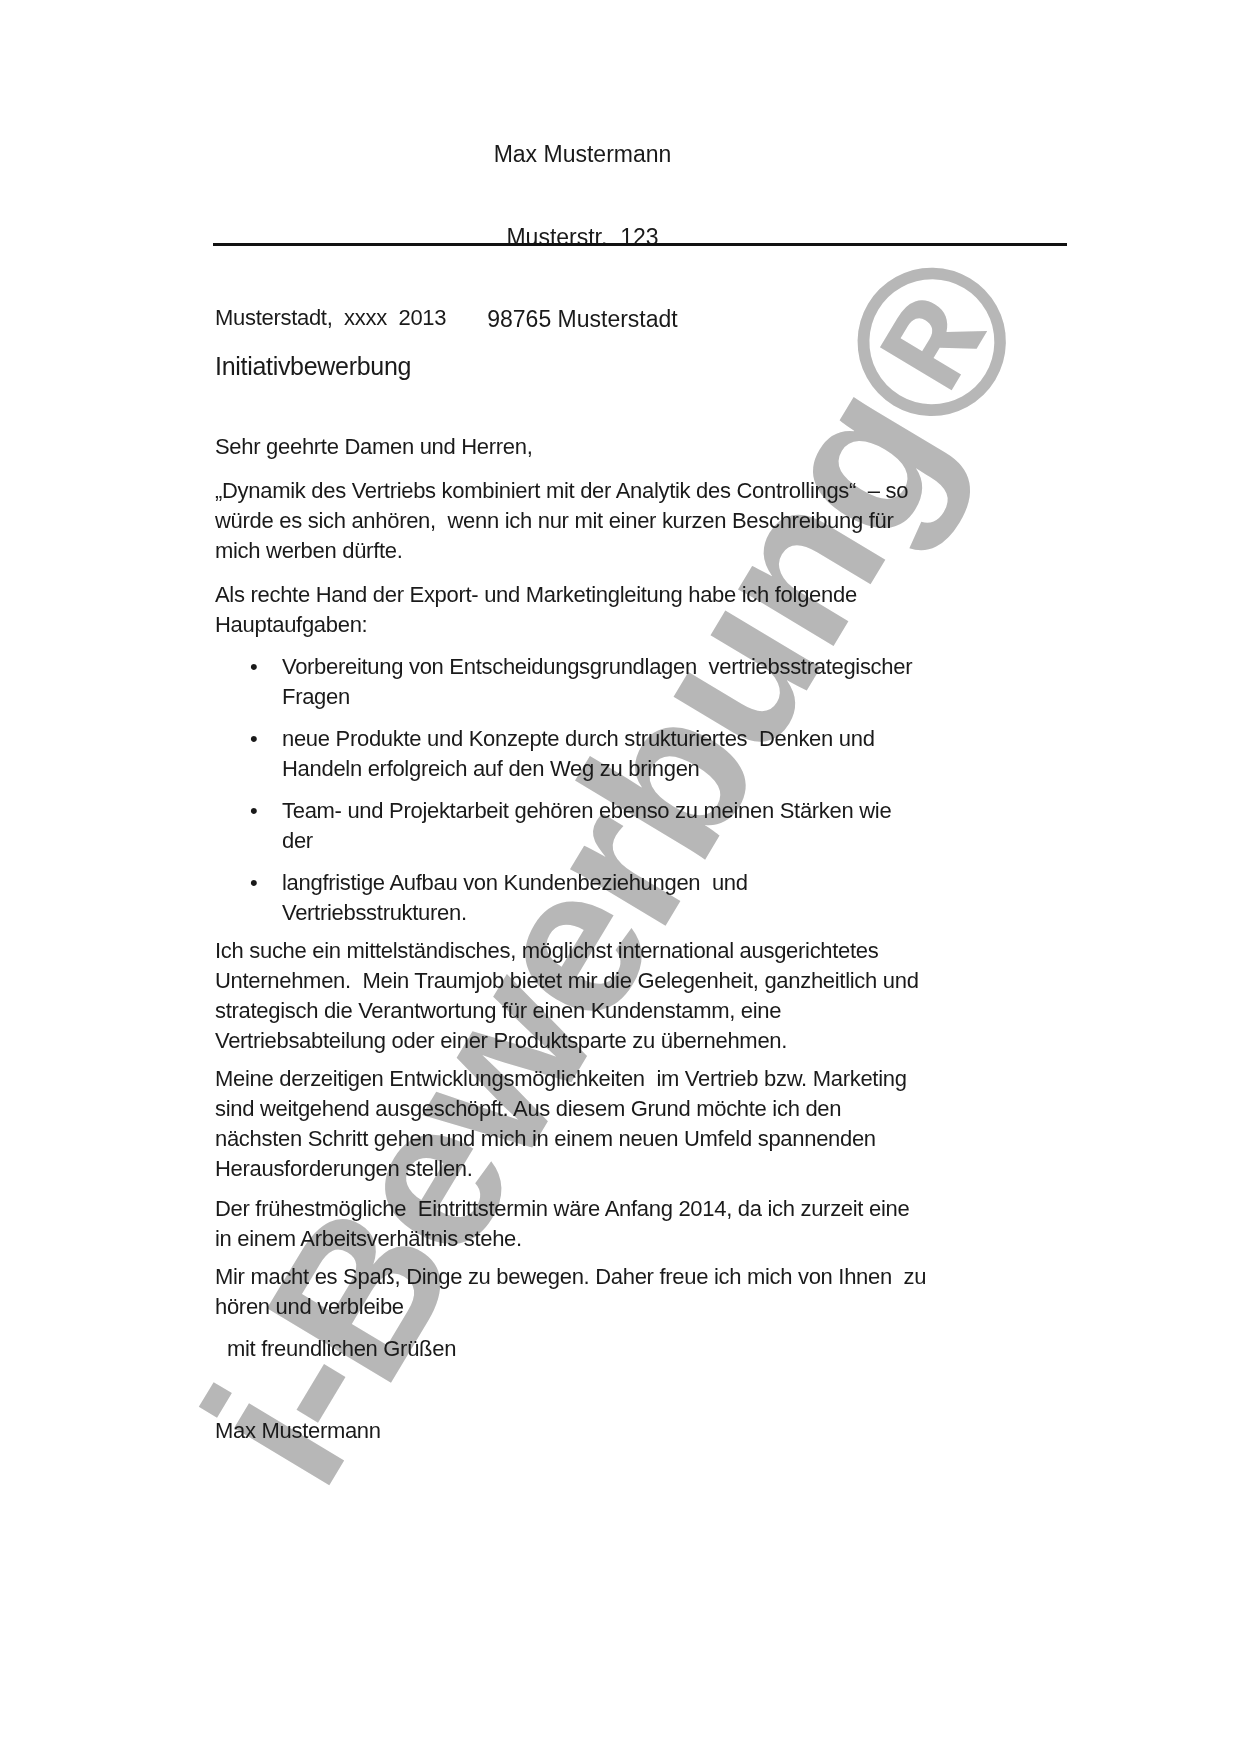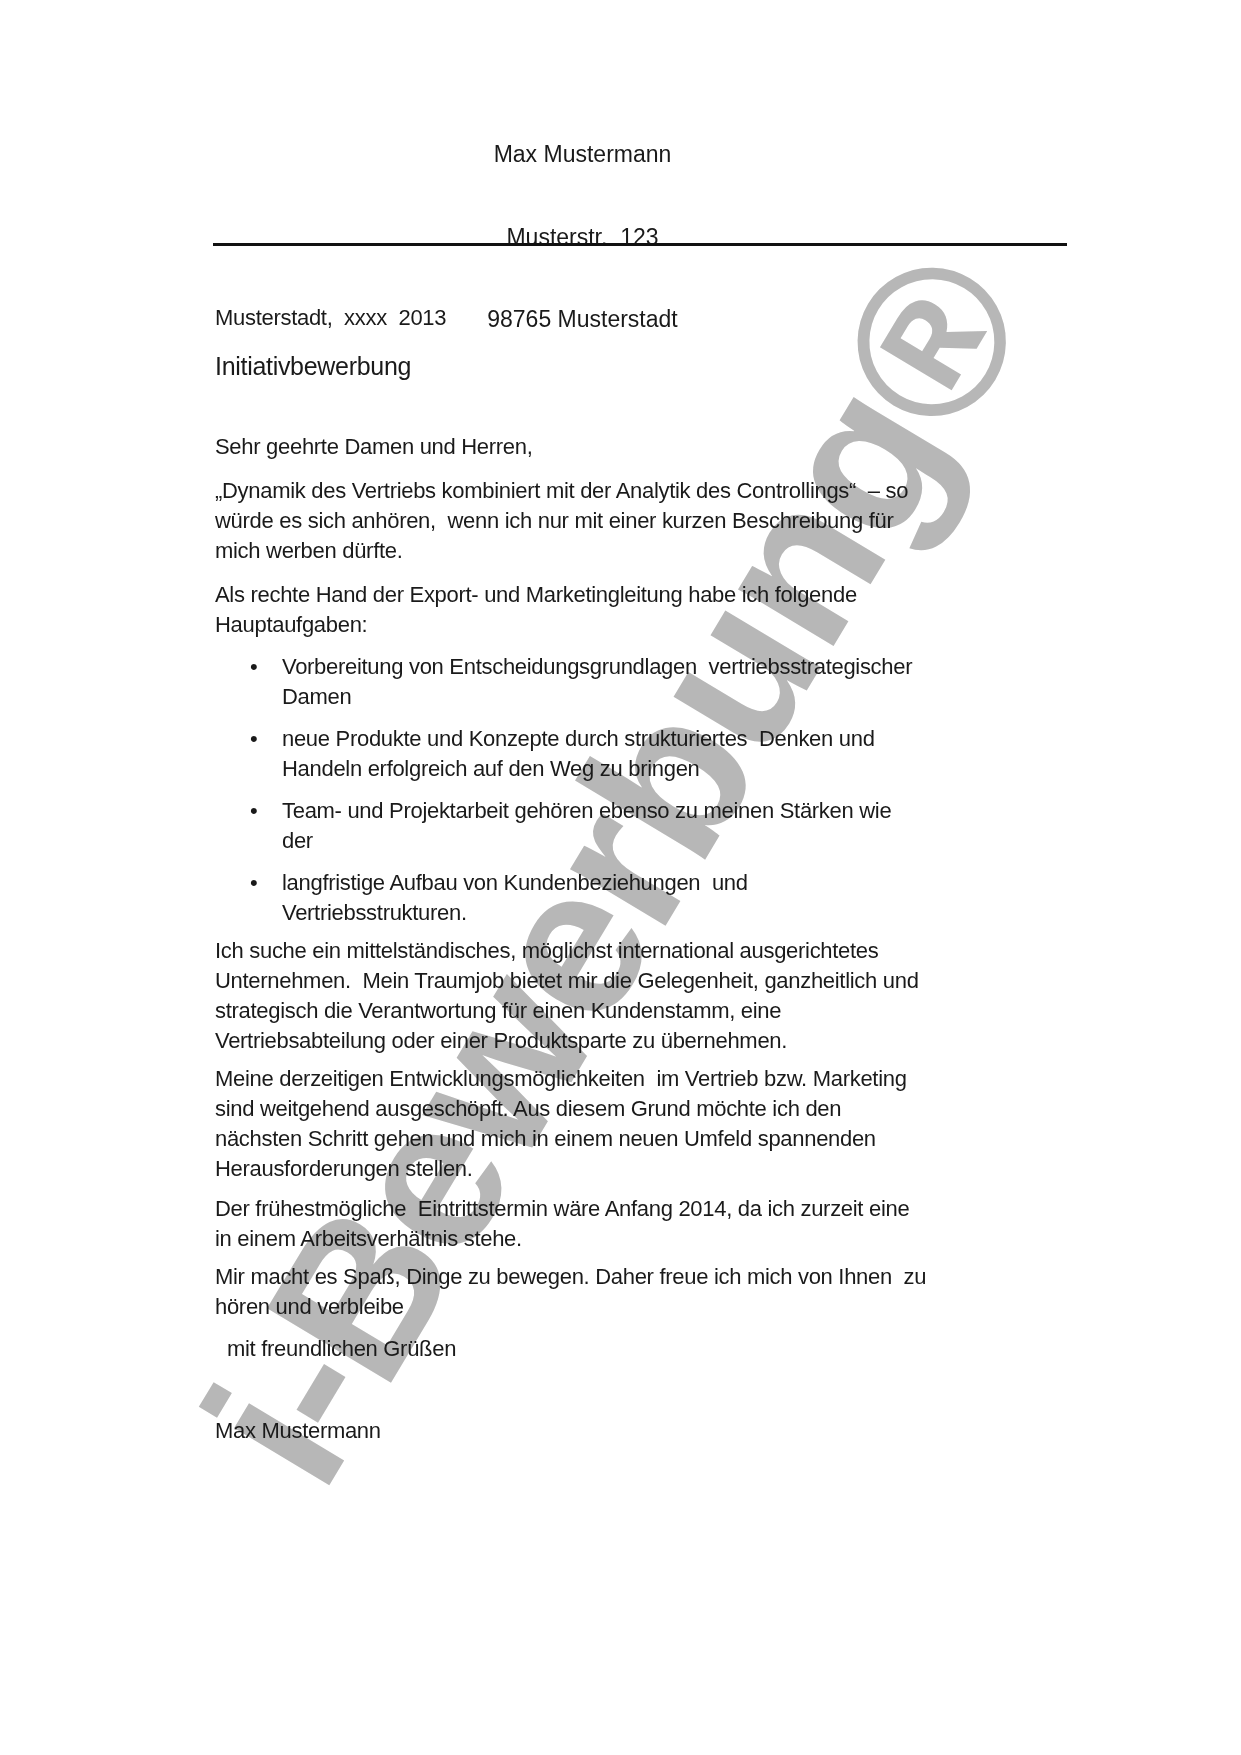--- a/index.html
+++ b/index.html
@@ -103,21 +103,21 @@
 
     <div class="para mb12">
       <div class="letter-line">Als rechte Hand der Export- und Marketingleitung habe ich folgende</div>
       <div class="letter-line">Hauptaufgaben:</div>
     </div>
 
     <ul class="bullet-list">
       <li class="bullet-item">
         <span class="bullet-dot">•</span>
         <div class="letter-line">Vorbereitung von Entscheidungsgrundlagen  vertriebsstrategischer</div>
-        <div class="letter-line">Damen</div>
+        <div class="letter-line">Fragen</div>
       </li>
       <li class="bullet-item">
         <span class="bullet-dot">•</span>
         <div class="letter-line">neue Produkte und Konzepte durch strukturiertes  Denken und</div>
         <div class="letter-line">Handeln erfolgreich auf den Weg zu bringen</div>
       </li>
       <li class="bullet-item">
         <span class="bullet-dot">•</span>
         <div class="letter-line">Team- und Projektarbeit gehören ebenso zu meinen Stärken wie</div>
         <div class="letter-line">der</div>

